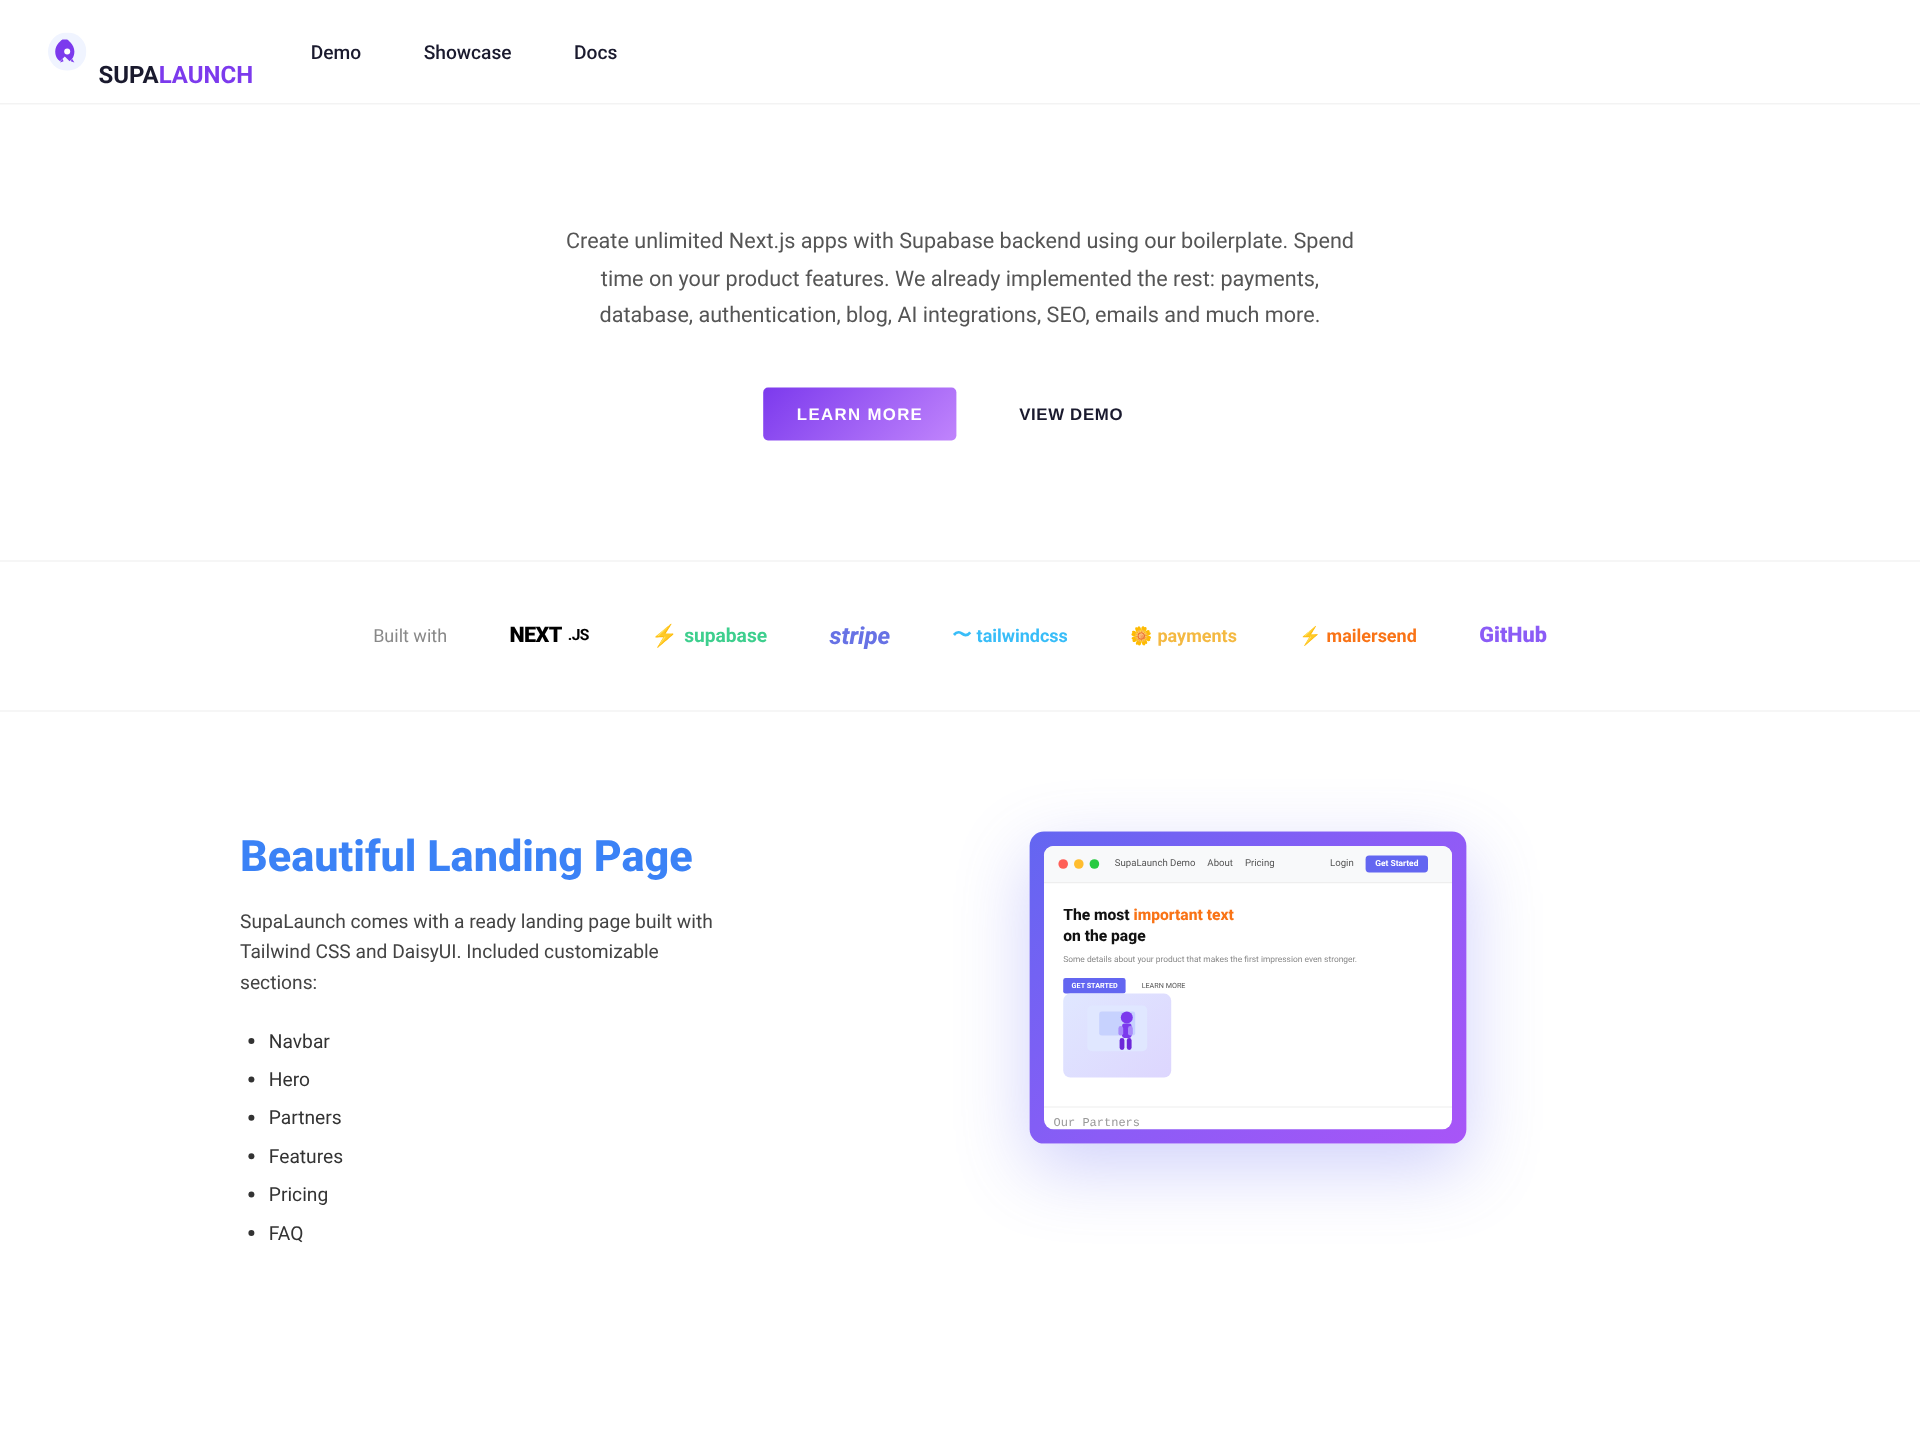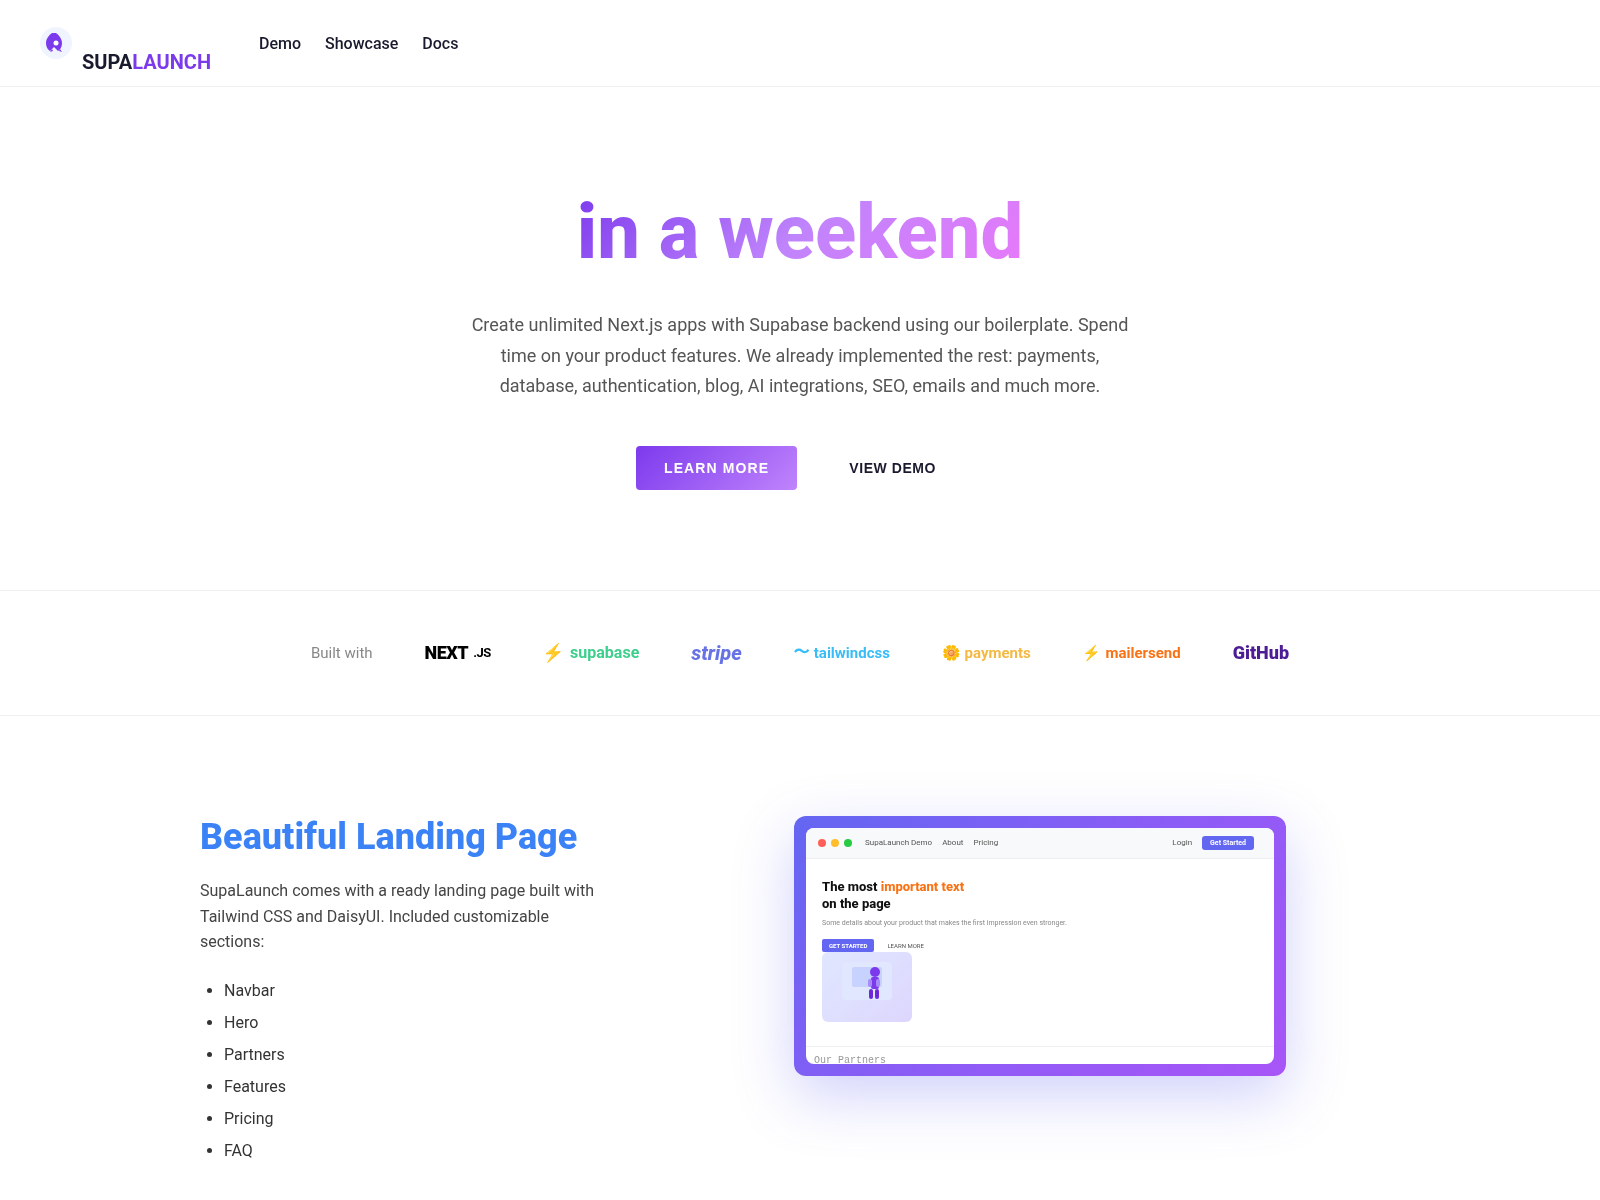--- a/index.html
+++ b/index.html
@@ -33,21 +33,21 @@
     .logo-text {
       font-size: 20px;
       font-weight: 700;
       margin-top: 38px;
     }
     .logo-supa { color: #1a1a2e; }
     .logo-launch { color: #7c3aed; }
     .nav-links {
       display: flex;
       align-items: center;
-      gap: 24px;
+      gap: 52px;
       list-style: none;
     }
     .nav-links a {
       text-decoration: none;
       color: #1a1a2e;
       font-size: 16px;
       font-weight: 500;
     }
 
     
@@ -133,21 +133,21 @@
     }
     .nextjs-logo { font-size: 18px; font-weight: 900; color: #000; letter-spacing: -0.5px; }
     .nextjs-js { font-size: 13px; font-weight: 700; color: #000; }
     .supabase-logo { color: #3ecf8e; font-weight: 700; font-size: 16px; }
     .supabase-icon { color: #3ecf8e; font-size: 18px; }
     .stripe-logo { color: #6772e5; font-size: 20px; font-weight: 800; font-style: italic; }
     .tailwind-logo { color: #38bdf8; font-weight: 700; font-size: 15px; display: flex; align-items: center; gap: 4px; }
     .tailwind-icon { font-size: 16px; }
     .daisy-logo { color: #f4b942; font-weight: 700; font-size: 15px; display: flex; align-items: center; gap: 4px; }
     .mailersend-logo { color: #f97316; font-weight: 700; font-size: 15px; display: flex; align-items: center; gap: 4px; }
-    .github-logo { font-size: 18px; font-weight: 900; color: #4c1d95; }
+    .github-logo { font-size: 18px; font-weight: 900; color: #8b5cf6; }
 
     
     .features-section {
       display: flex;
       align-items: flex-start;
       padding: 80px 200px 60px;
       gap: 80px;
     }
     .features-text {
       flex: 0 0 400px;
@@ -172,21 +172,21 @@
       line-height: 2;
     }
     .features-image {
       flex: 1;
       display: flex;
       justify-content: center;
     }
 
     
     .browser-mockup {
-      width: 492px;
+      width: 364px;
       height: 260px;
       background: linear-gradient(135deg, #6366f1 0%, #8b5cf6 50%, #a855f7 100%);
       border-radius: 12px;
       padding: 12px;
       box-shadow: 0 20px 60px rgba(99,102,241,0.3);
     }
     .browser-inner {
       background: #fff;
       border-radius: 8px;
       width: 100%;
@@ -301,21 +301,20 @@
     </span>
   </div>
   <ul class="nav-links">
     <li><a href="#">Demo</a></li>
     <li><a href="#">Showcase</a></li>
     <li><a href="#">Docs</a></li>
   </ul>
 </nav>
 
 <section class="hero">
-  <h1 class="hero-title-line2">in a weekend</h1>
   <p class="hero-description">Create unlimited Next.js apps with Supabase backend using our boilerplate. Spend time on your product features. We already implemented the rest: payments, database, authentication, blog, AI integrations, SEO, emails and much more.</p>
   <div class="hero-buttons">
     <button class="btn-primary">LEARN MORE</button>
     <button class="btn-secondary">VIEW DEMO</button>
   </div>
 </section>
 
 <div class="partners-strip">
   <span class="built-with-label">Built with</span>
 

